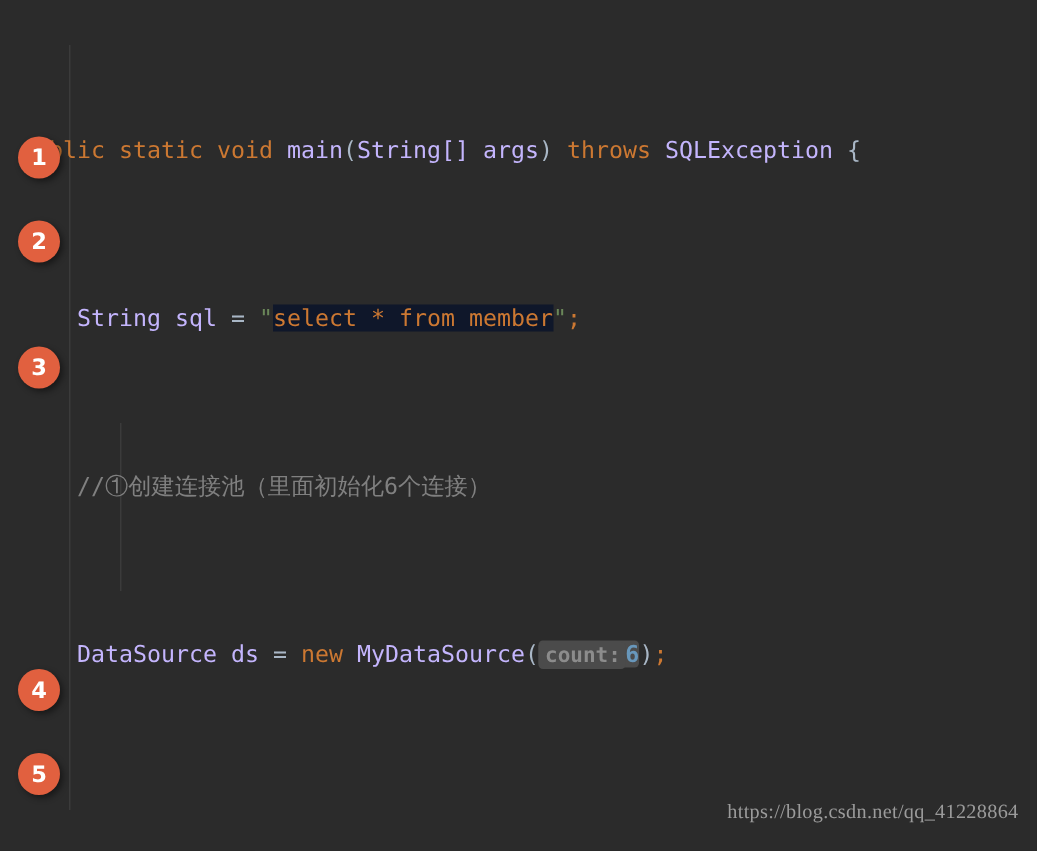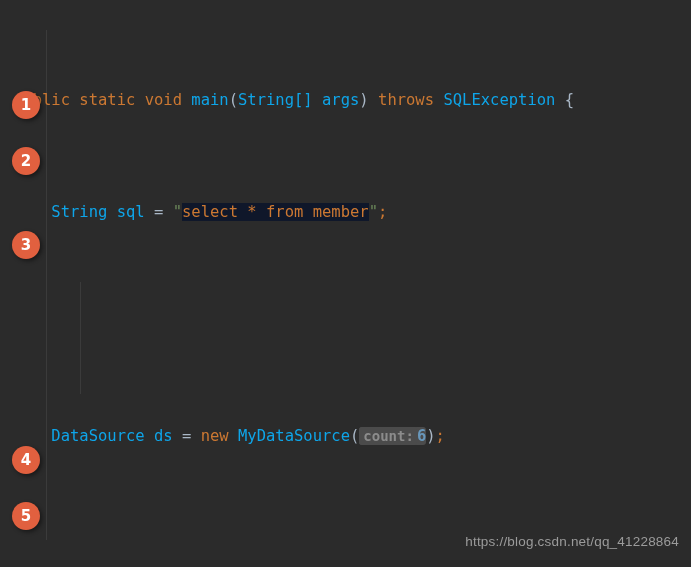--- a/index.html
+++ b/index.html
@@ -30,21 +30,21 @@
   
   .guide{
     position:absolute;
     width:1px;
     background:#3b3b3b;
     left:0;top:0;
   }
 
   
   .kw{color:#cc7832;}
-  .pln{color:#0ea5e9;margin-top:16px;}
+  .pln{color:#c4b5fd;margin-top:16px;}
   .str{color:#6a8759;}
   .num{color:#6897bb;}
   .cmt{color:#808080;}
   .punc{color:#a9b7c6;}
   .semi{color:#cc7832;}
   .op{color:#a9b7c6;}
 
   
   .hint{
     background:#4b4b4b;
@@ -73,41 +73,41 @@
     justify-content:center;
     box-shadow:2px 2px 4px rgba(0,0,0,0.45);
     z-index:5;
   }
 
   .watermark{
     position:absolute;
     right:12px;
     bottom:18px;
     color:#9b9b9b;
-    font-family:Liberation Sans, sans-serif;
+    font-family:Liberation Serif, serif;
     font-size:13.5px;
     letter-spacing:0.2px;
     z-index:4;
   }
 </style>
 </head>
 <body>
 
 <div id="editor">
 
   <div class="guide" style="left:46px;top:30px;height:510px;"></div>
   <div class="guide" style="left:80px;top:282px;height:112px;"></div>
 
   <div class="code">
 
     <div class="line"><span class="kw">public</span><span class="pln"> </span><span class="kw">static</span><span class="pln"> </span><span class="kw">void</span><span class="pln"> </span><span class="pln">main</span><span class="punc">(</span><span class="pln">String[]</span><span class="pln"> args</span><span class="punc">)</span><span class="pln"> </span><span class="kw">throws</span><span class="pln"> </span><span class="pln">SQLException</span><span class="pln"> </span><span class="punc">{</span></div>
 
     <div class="line"><span class="pln">    </span><span class="pln">String</span><span class="pln"> sql </span><span class="op">= </span><span class="str">"</span><span class="kw hl">select * from member</span><span class="str">"</span><span class="semi">;</span></div>
 
-    <div class="line"><span class="pln">    </span></div>
+    <div class="line"><span class="pln">    </span><span class="cmt">//①创建连接池（里面初始化6个连接）</span></div>
 
     <div class="line"><span class="pln">    </span><span class="pln">DataSource</span><span class="pln"> ds </span><span class="op">= </span><span class="kw">new</span><span class="pln"> MyDataSource</span><span class="punc">(</span><span class="hint-wrap"><span class="hint">count:</span><span class="num">6</span></span><span class="punc">)</span><span class="semi">;</span></div>
 
 
     
 
     
 
     
 

